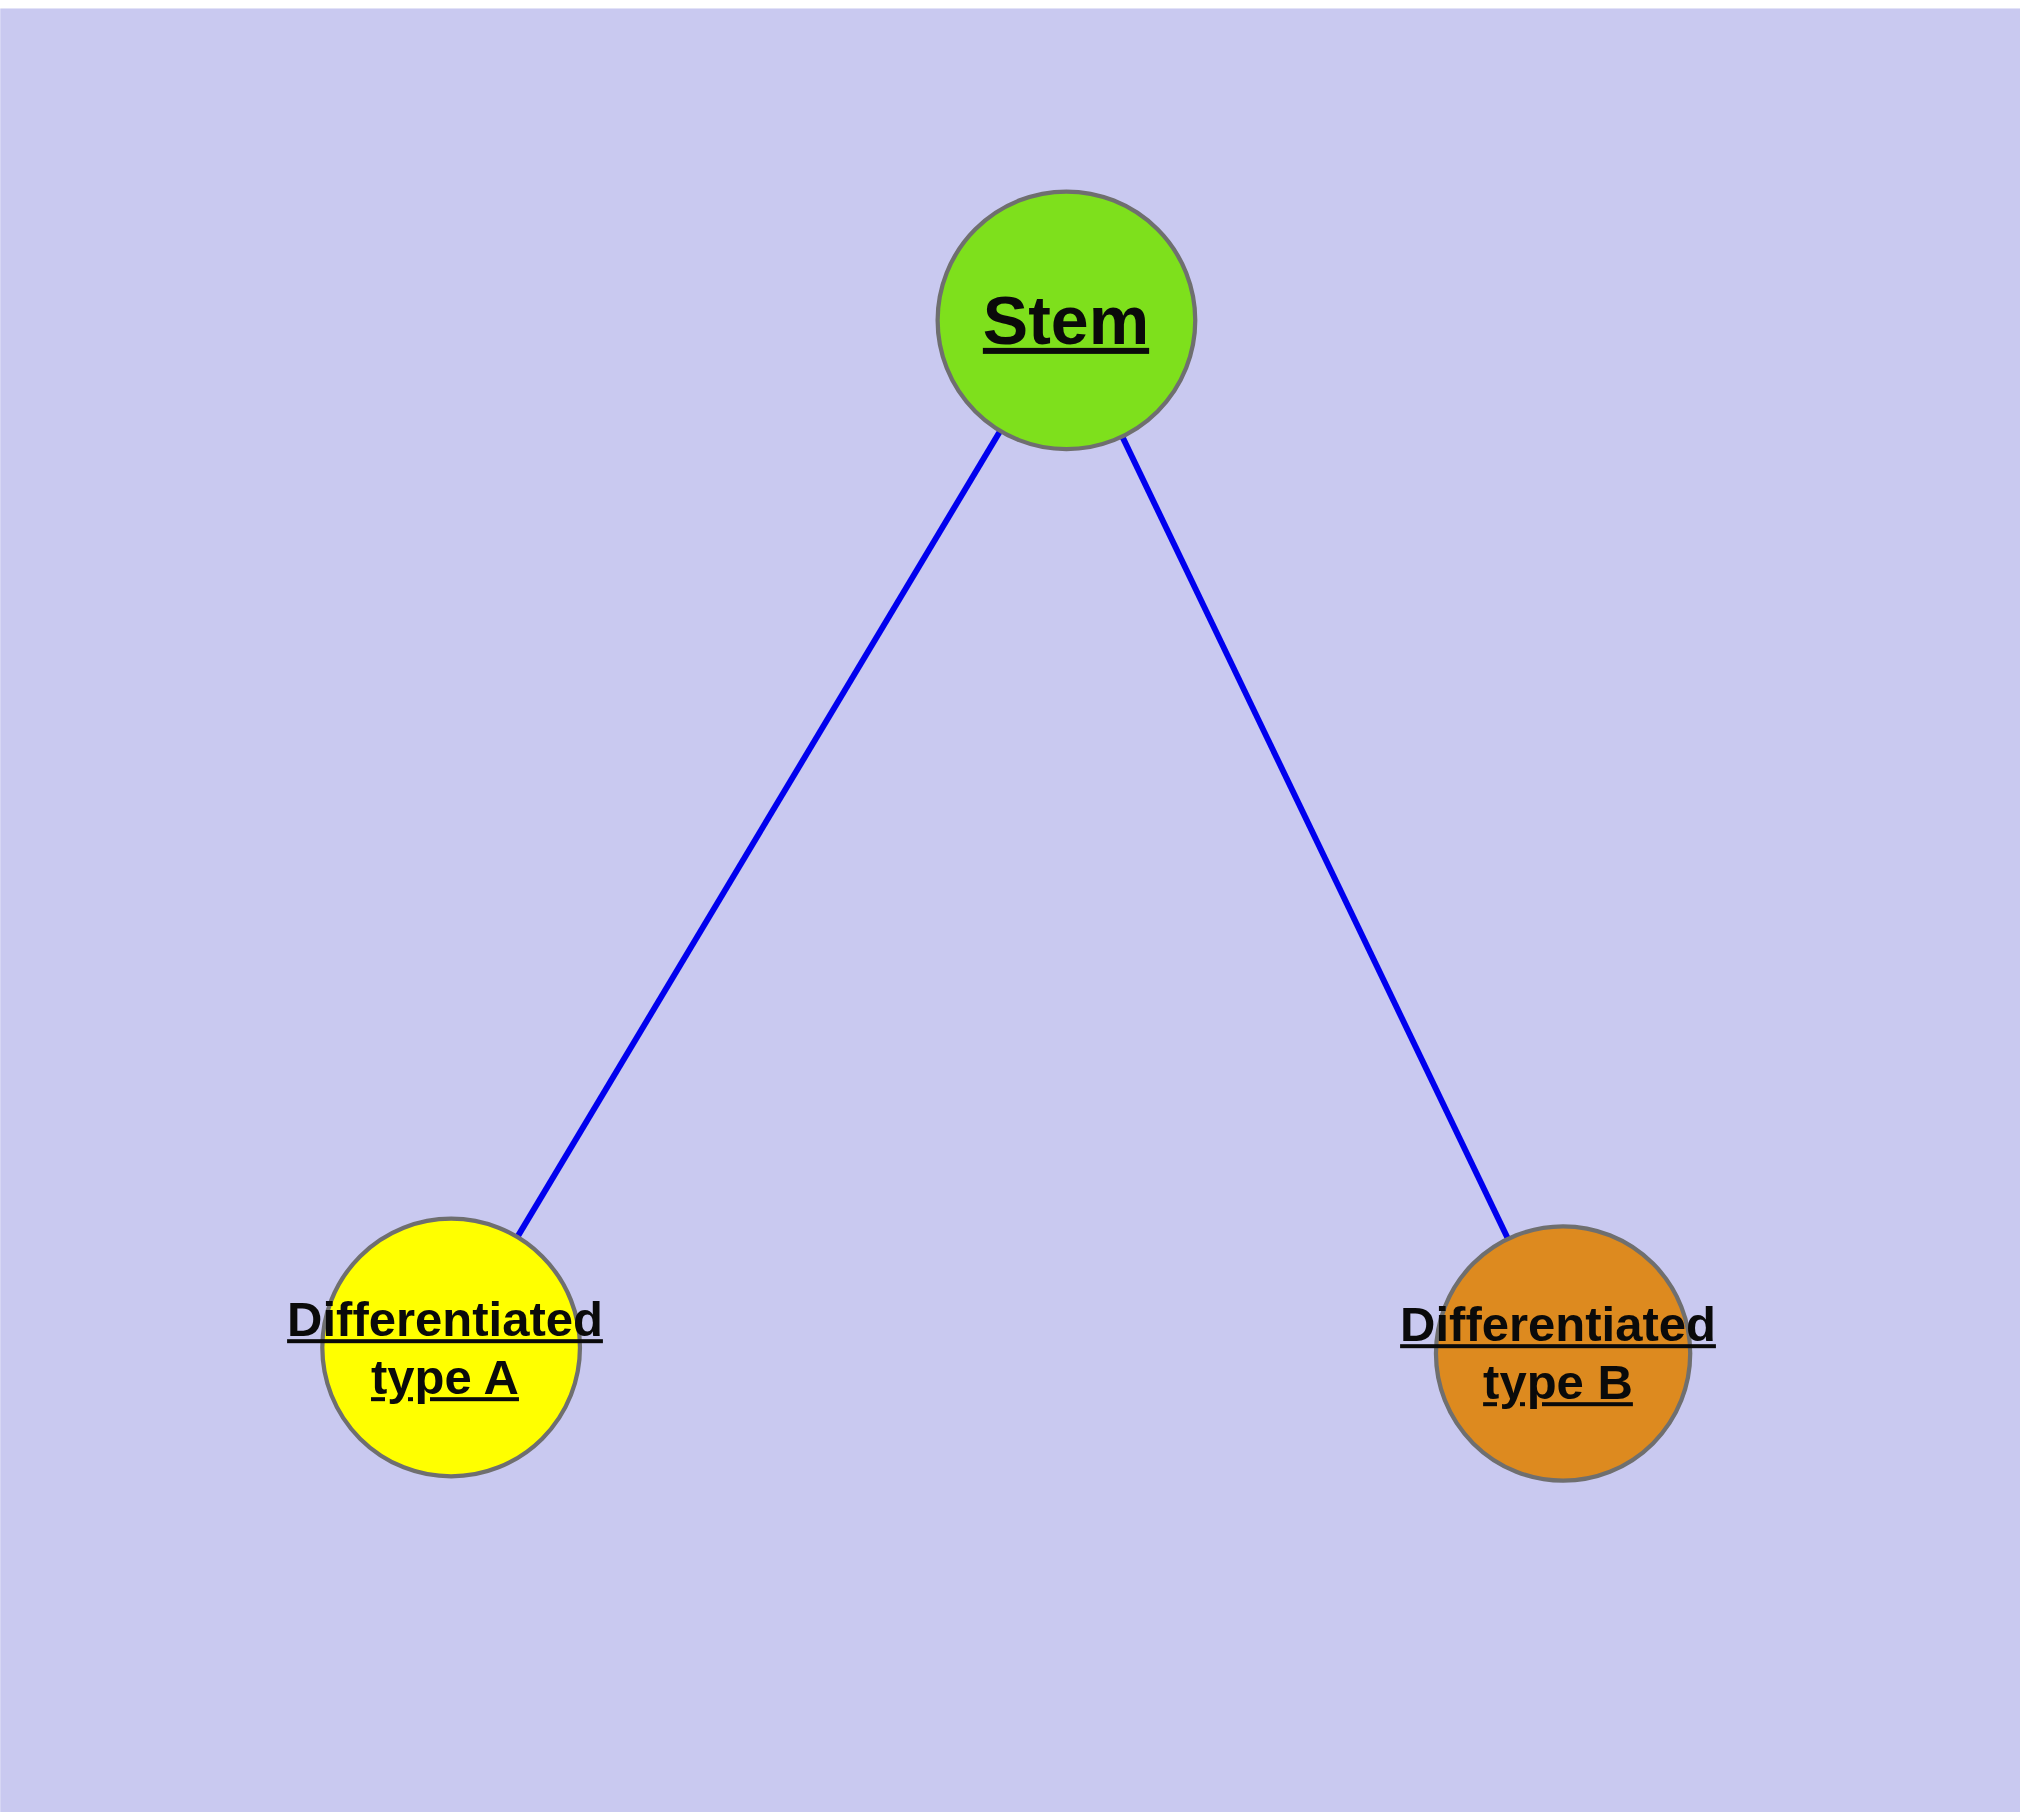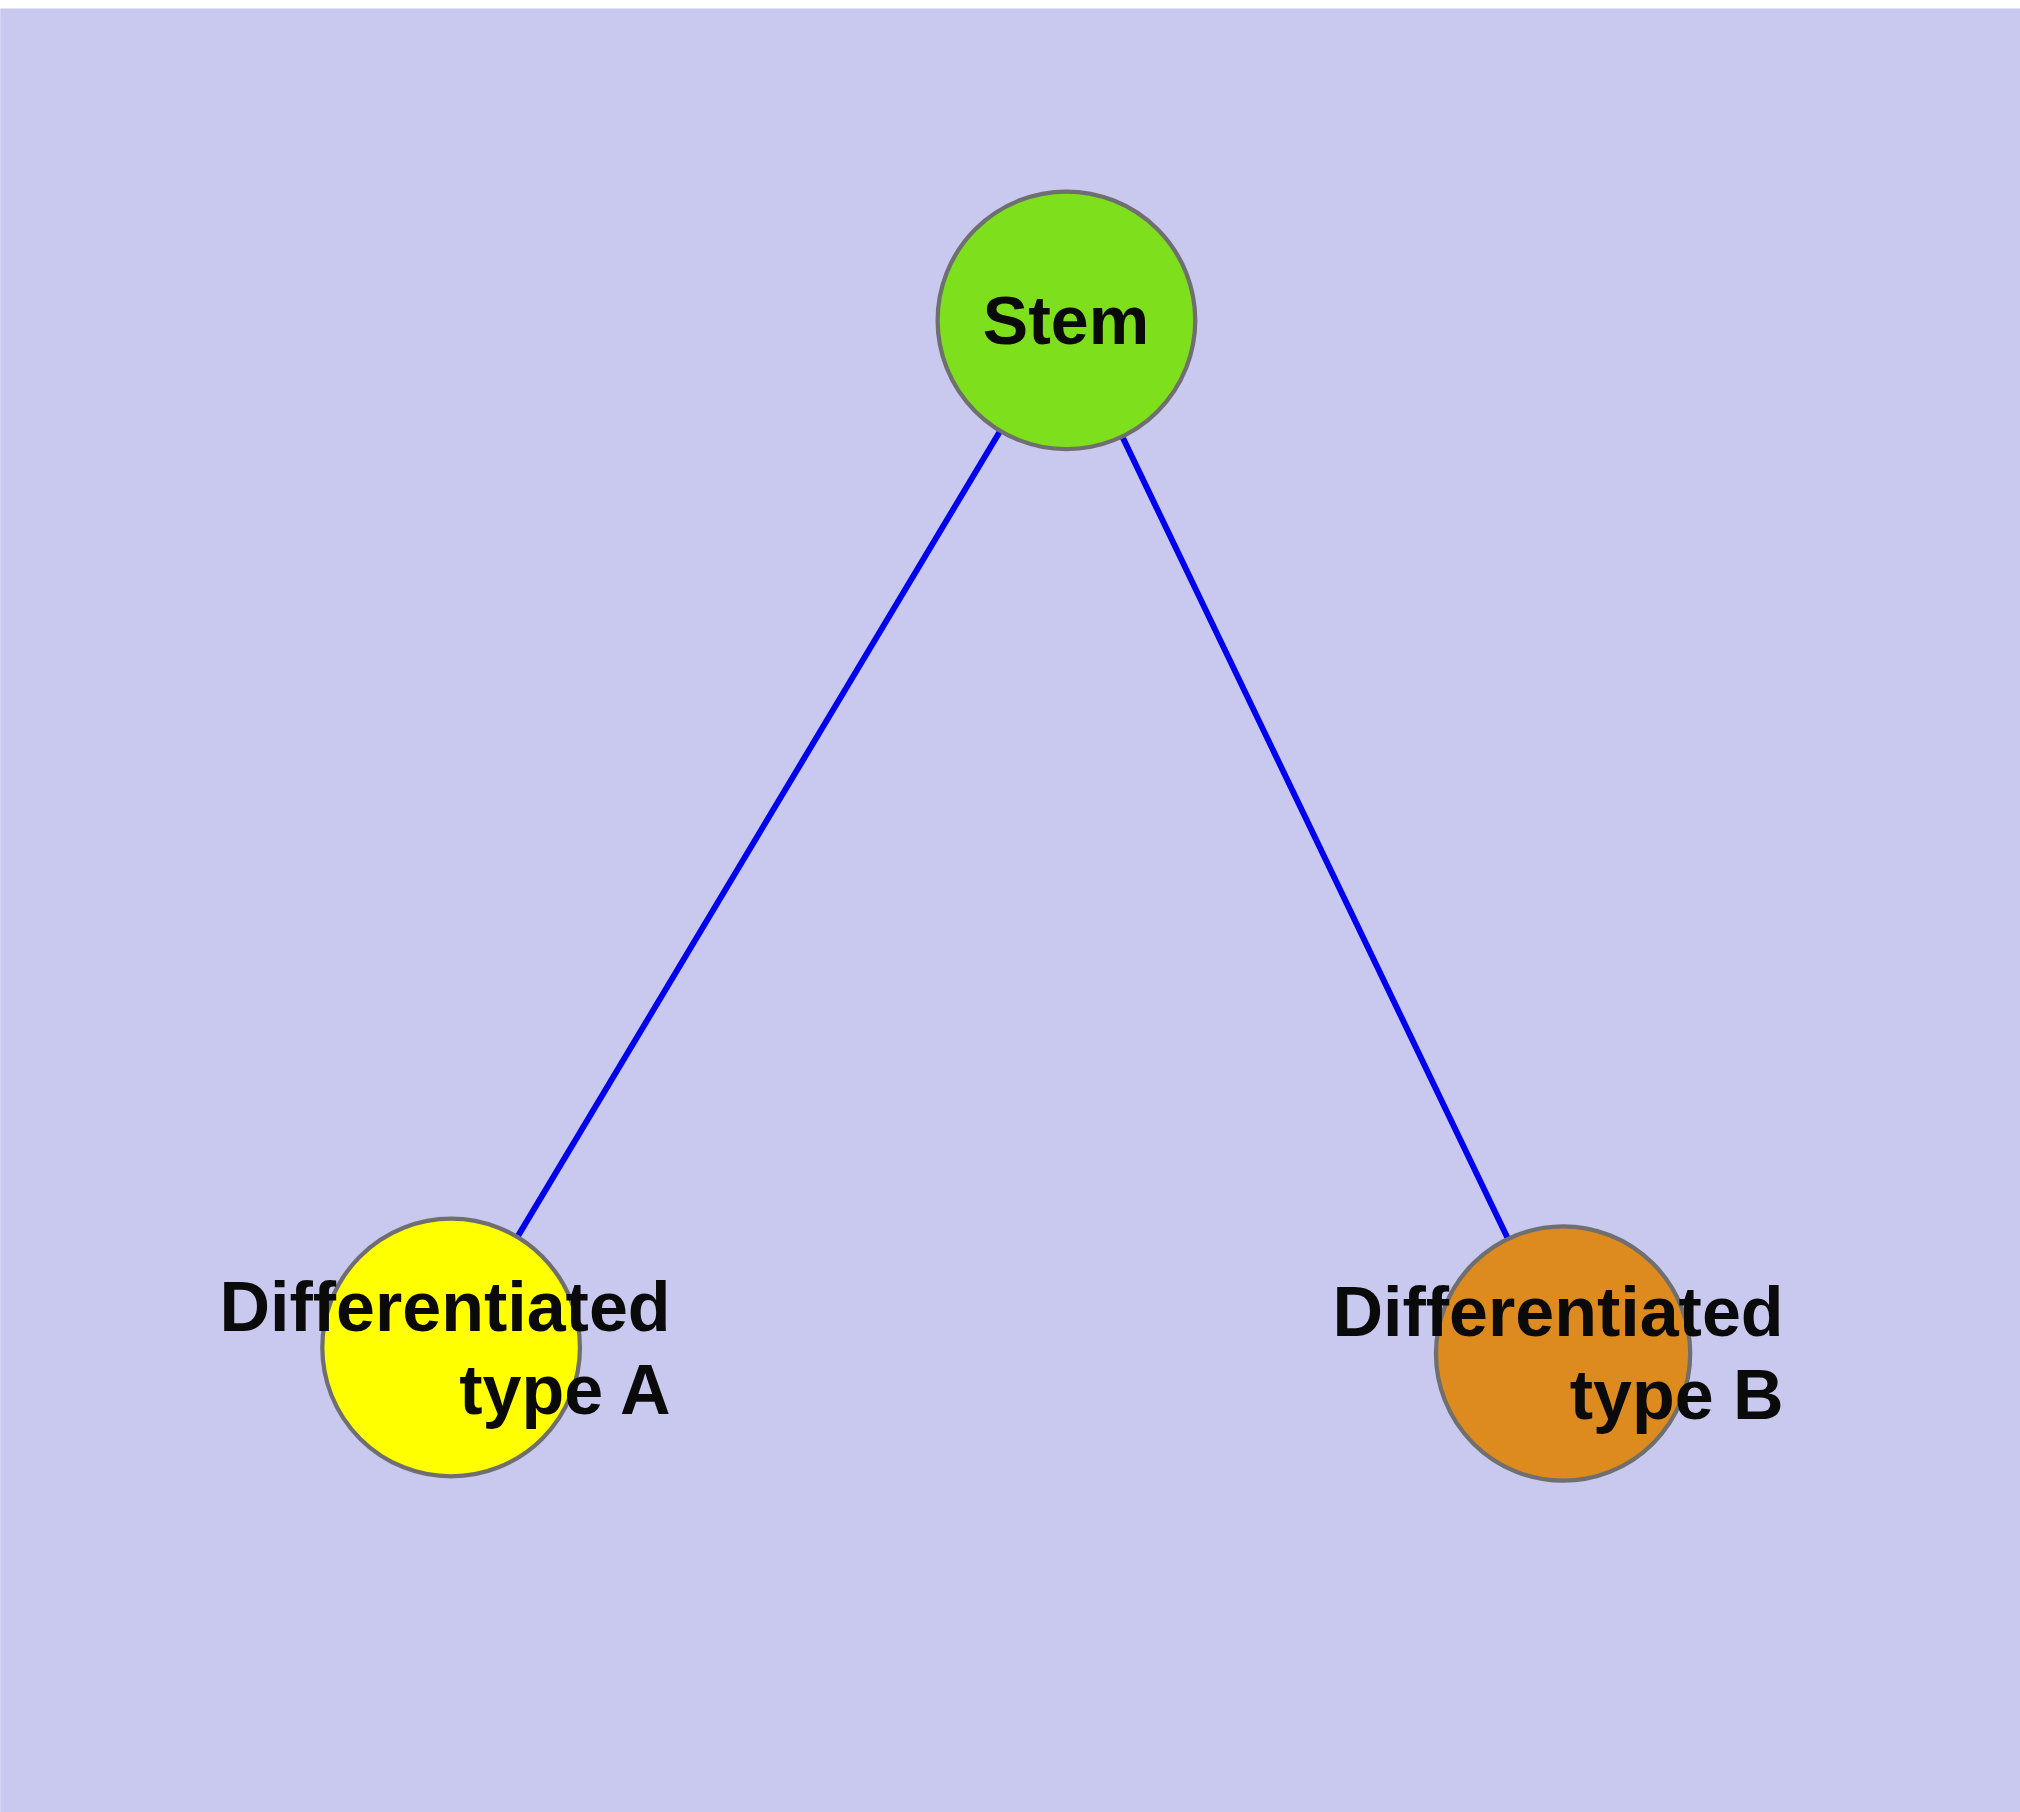--- a/index.html
+++ b/index.html
@@ -16,33 +16,34 @@
   }
   #diagram-svg {
     position: absolute;
     left: 0;
     top: 0;
     display: block;
   }
   .node-label {
     position: absolute;
     transform: translate(-50%, -50%);
-    text-align: right;
+    text-align: center;
     font-weight: bold;
     color: #0a0a0a;
     white-space: pre-line;
     line-height: 1.18;
     letter-spacing: 0px;
     pointer-events: none;
+    text-decoration: underline;
   }
   .node-label.stem {
     font-size: 68px;
   }
   .node-label.diff {
-    font-size: 70px;
+    font-size: 49px;
   }
 </style>
 </head>
 <body>
 
 <div id="stage">
 
   <svg id="diagram-svg" width="2021" height="1812" viewBox="0 0 2384 2138">
 
     <rect x="0" y="10" width="2384" height="2128" fill="#c9c9f0"></rect>

